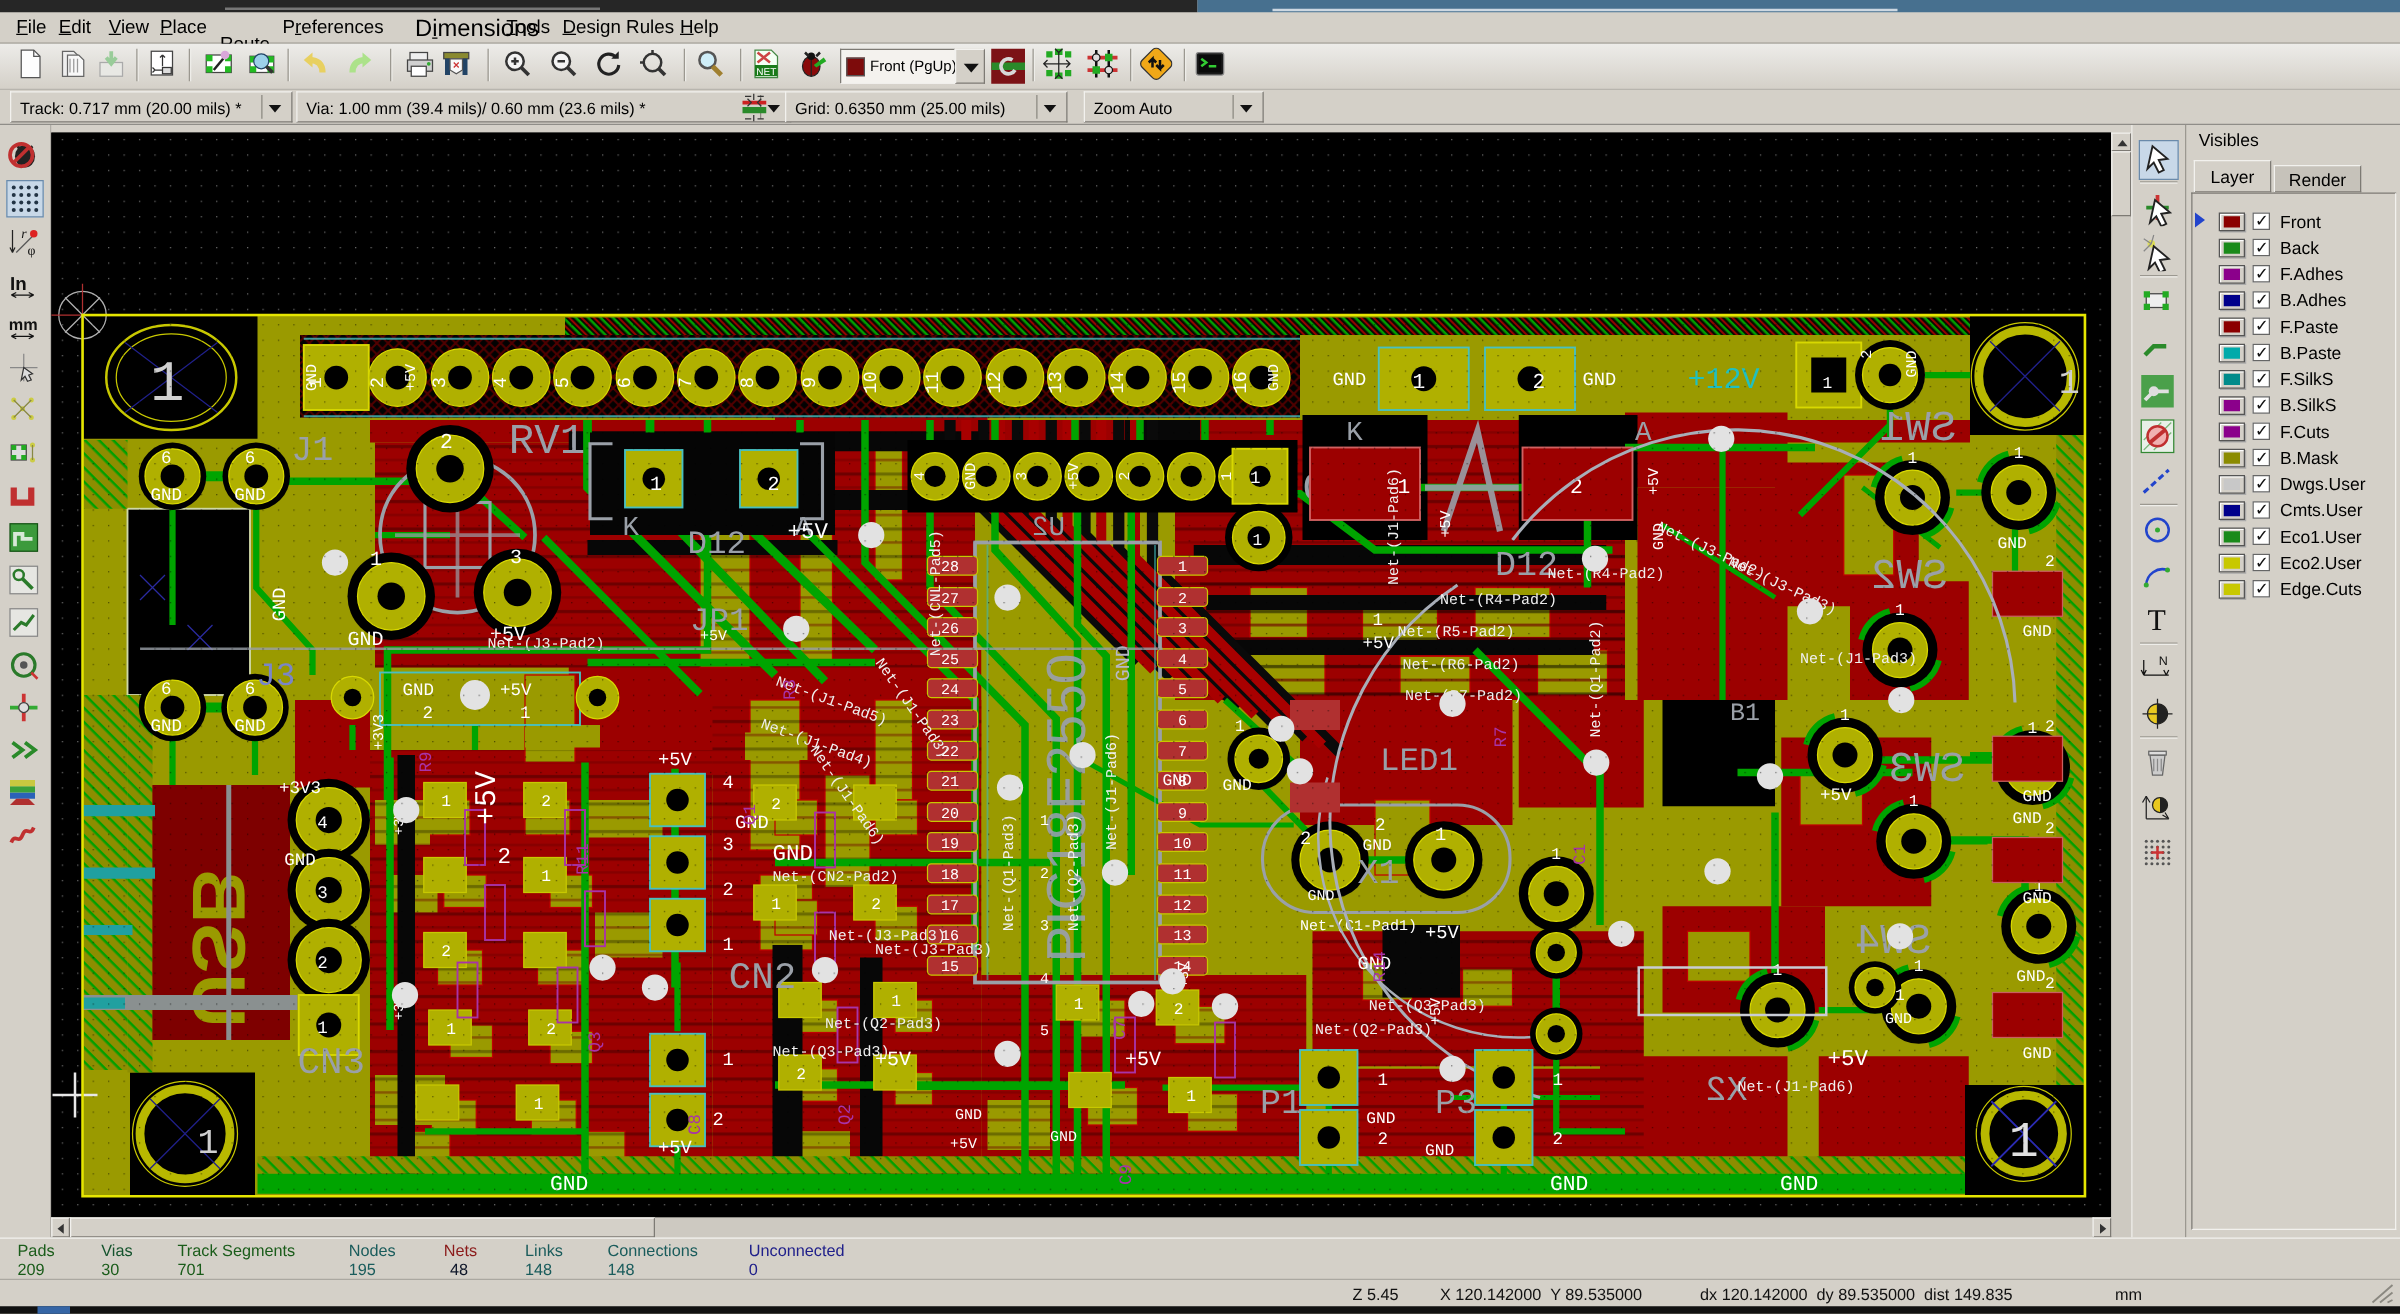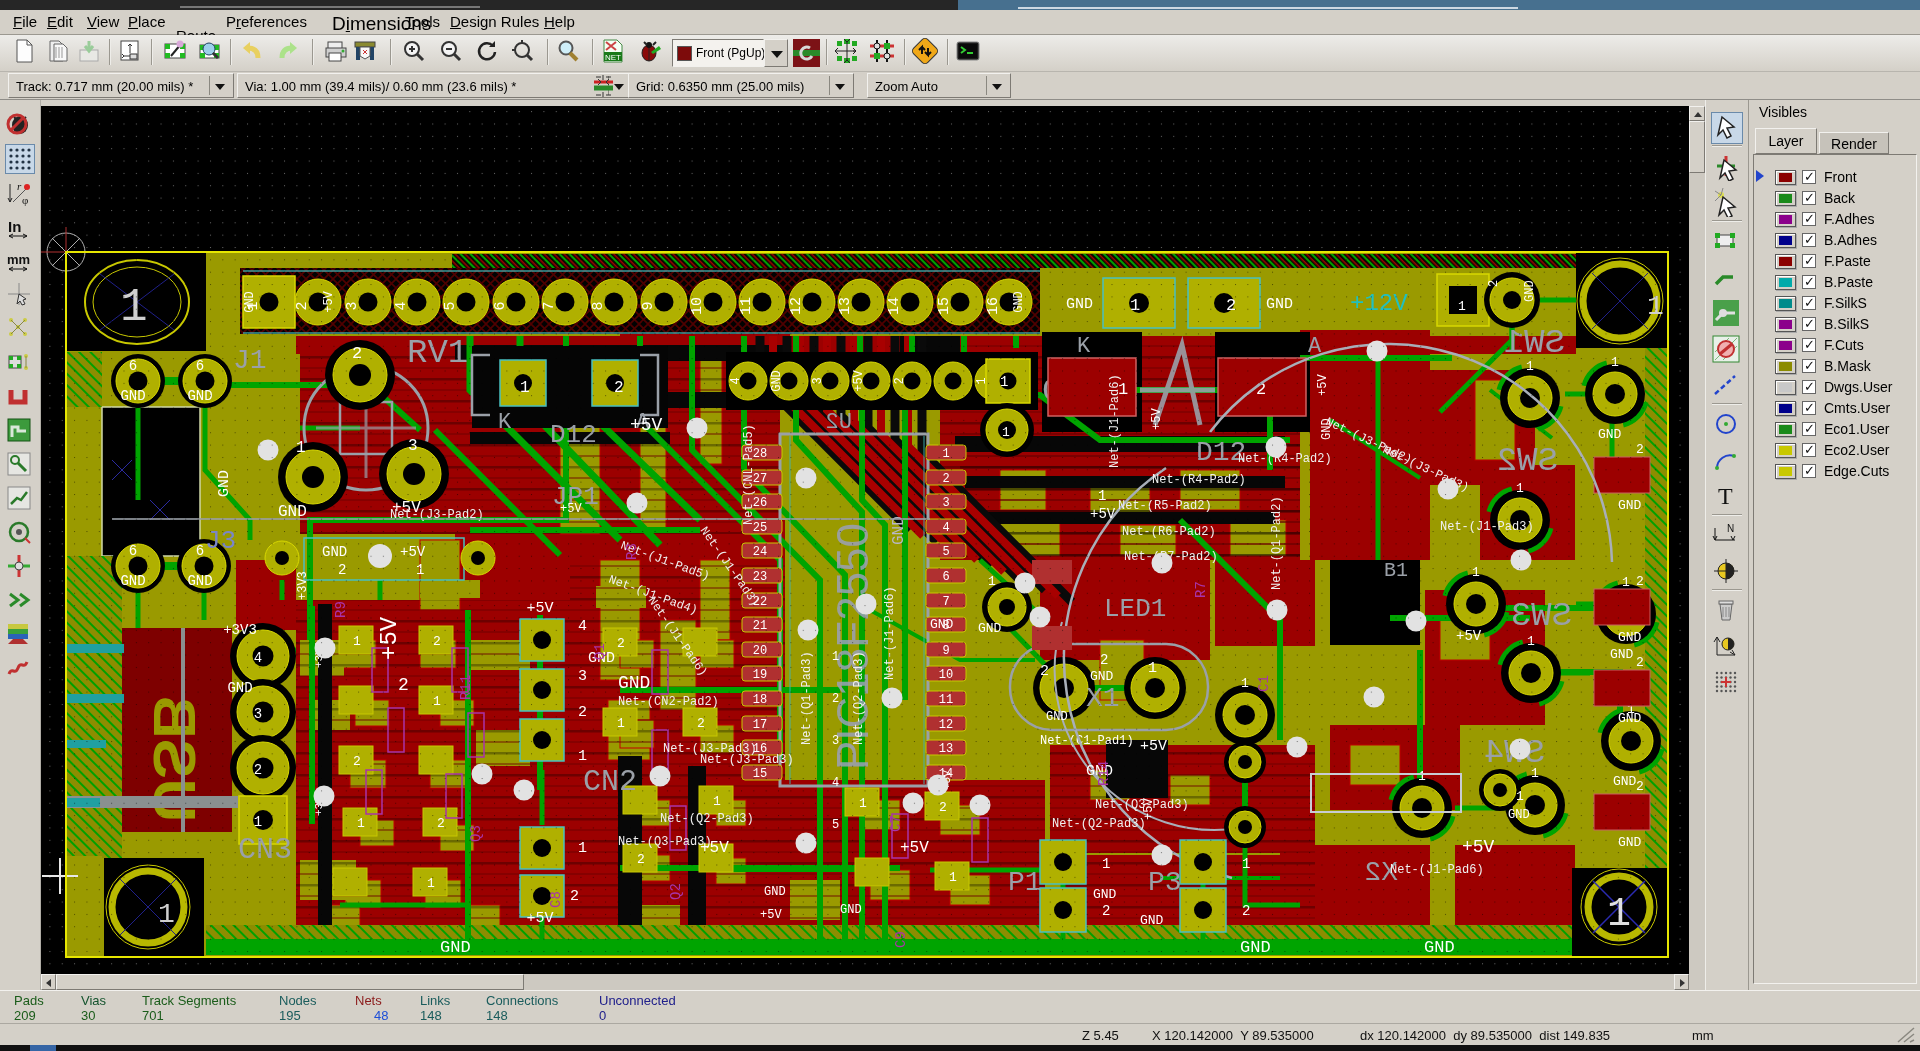--- a/index.html
+++ b/index.html
@@ -1367,21 +1367,21 @@
 <div class="abs" style="left:0;top:990px;width:1920px;height:33px;background:#d4d0c8;border-top:1px solid #f2f1ee;font-size:13px">
     <div class="abs" style="left:14px;top:2px;color:#1a5c1a">Pads</div>
     <div class="abs" style="left:14px;top:17px;color:#1a5c1a">209</div>
     <div class="abs" style="left:81px;top:2px;color:#14532d">Vias</div>
     <div class="abs" style="left:81px;top:17px;color:#1a5c1a">30</div>
     <div class="abs" style="left:142px;top:2px;color:#1a5c1a">Track Segments</div>
     <div class="abs" style="left:142px;top:17px;color:#1a5c1a">701</div>
     <div class="abs" style="left:279px;top:2px;color:#1a5c5c">Nodes</div>
     <div class="abs" style="left:279px;top:17px;color:#1a5c5c">195</div>
     <div class="abs" style="left:355px;top:2px;color:#8b1a1a">Nets</div>
-    <div class="abs" style="left:374px;top:17px;color:#1d4ed8">48</div>
+    <div class="abs" style="left:360px;top:17px;color:#0f172a">48</div>
     <div class="abs" style="left:420px;top:2px;color:#1a5c5c">Links</div>
     <div class="abs" style="left:420px;top:17px;color:#1a5c5c">148</div>
     <div class="abs" style="left:486px;top:2px;color:#1a5c5c">Connections</div>
     <div class="abs" style="left:486px;top:17px;color:#1a5c5c">148</div>
     <div class="abs" style="left:599px;top:2px;color:#20208b">Unconnected</div>
     <div class="abs" style="left:599px;top:17px;color:#20208b">0</div>
   </div>
 <div class="abs" style="left:0;top:1023px;width:1920px;height:22px;background:#d4d0c8;border-top:1px solid #aba8a1;font-size:13px;color:#111">
     <div class="abs" style="left:1082px;top:4px">Z 5.45</div>
     <div class="abs" style="left:1152px;top:4px">X 120.142000&nbsp;&nbsp;Y 89.535000</div>

